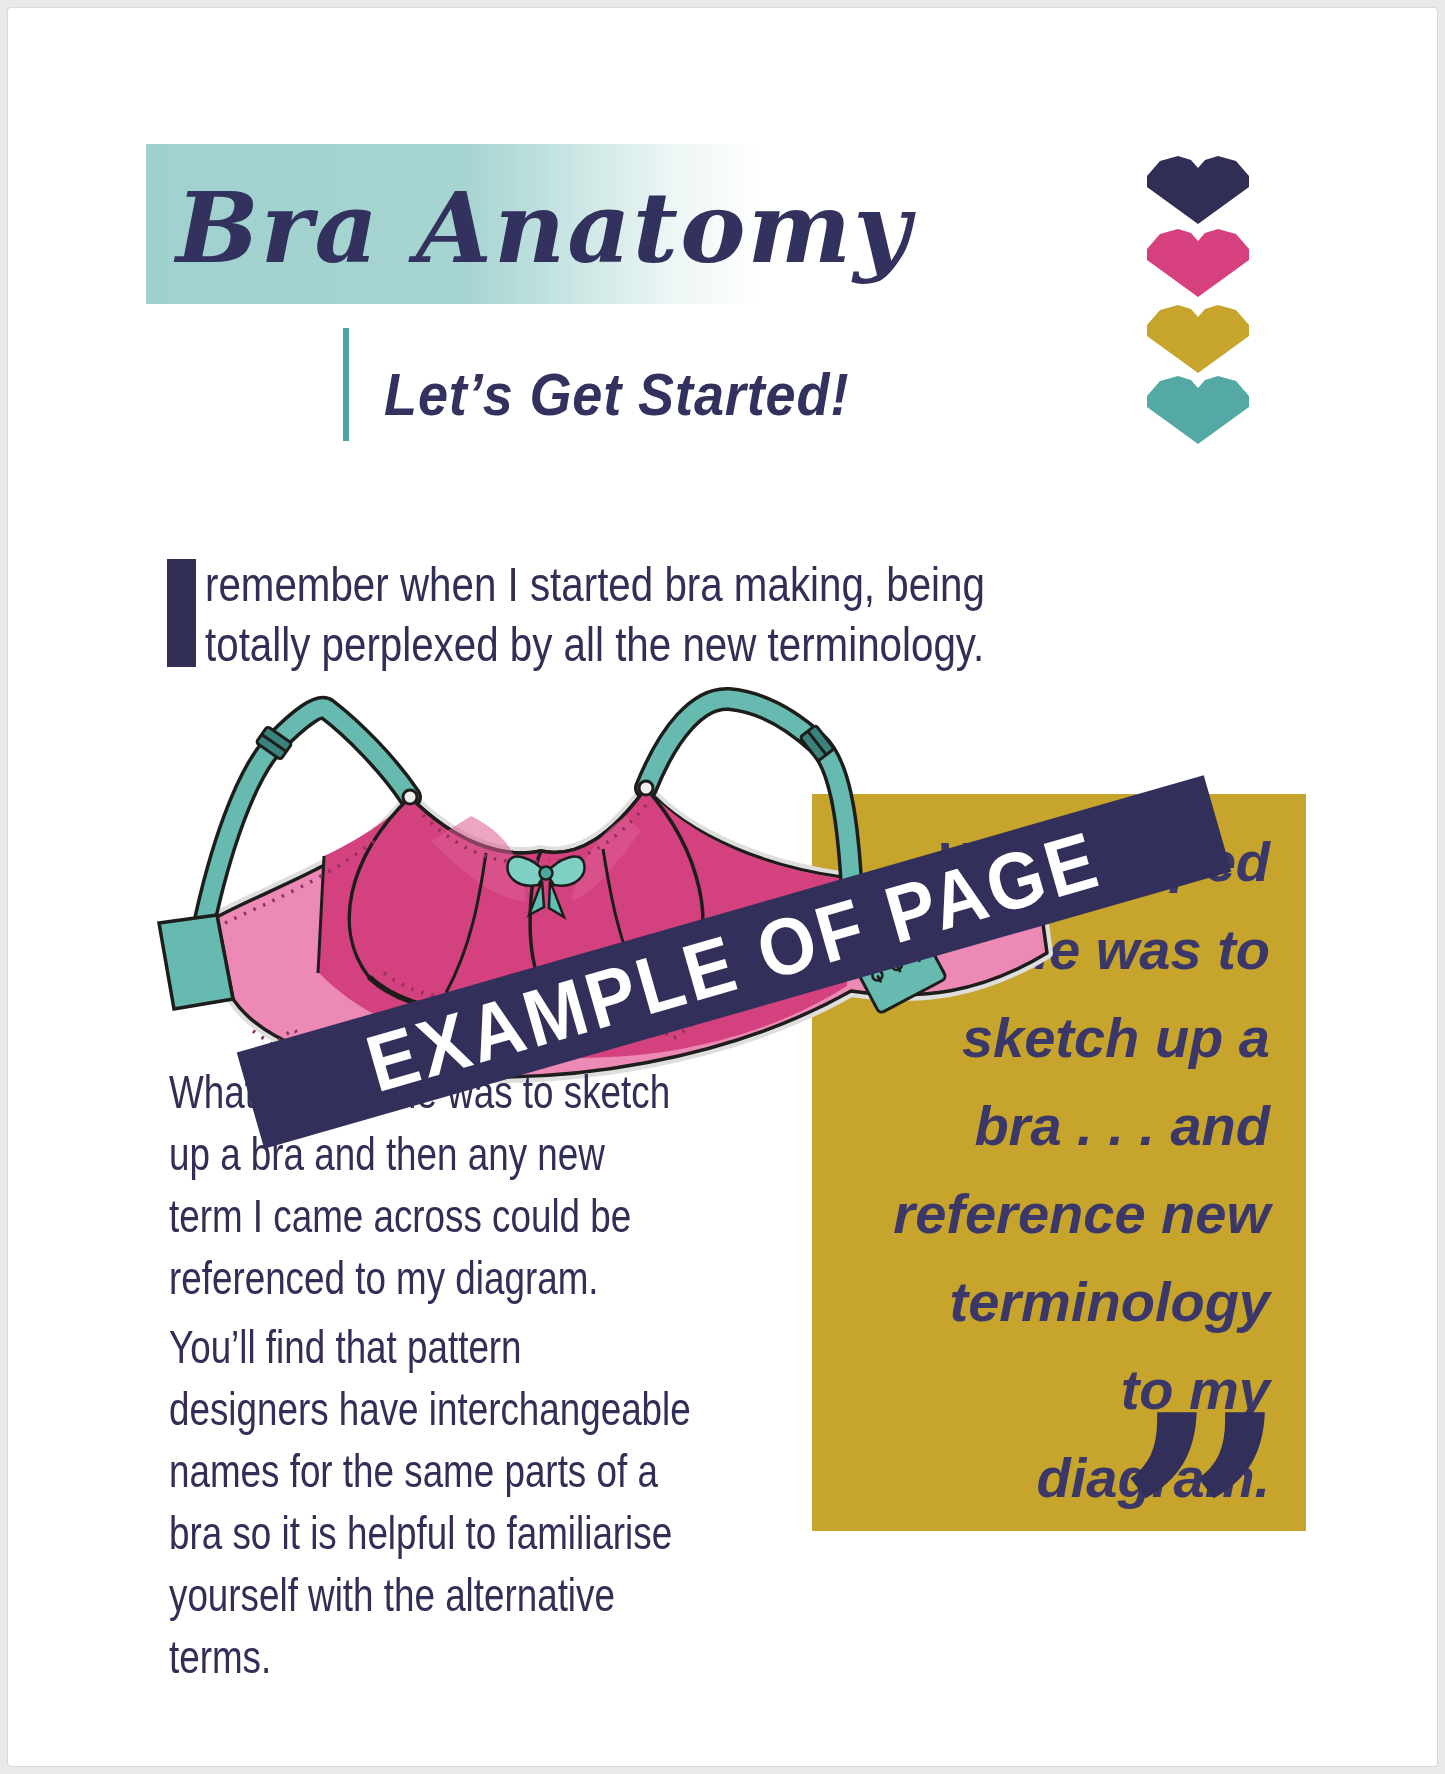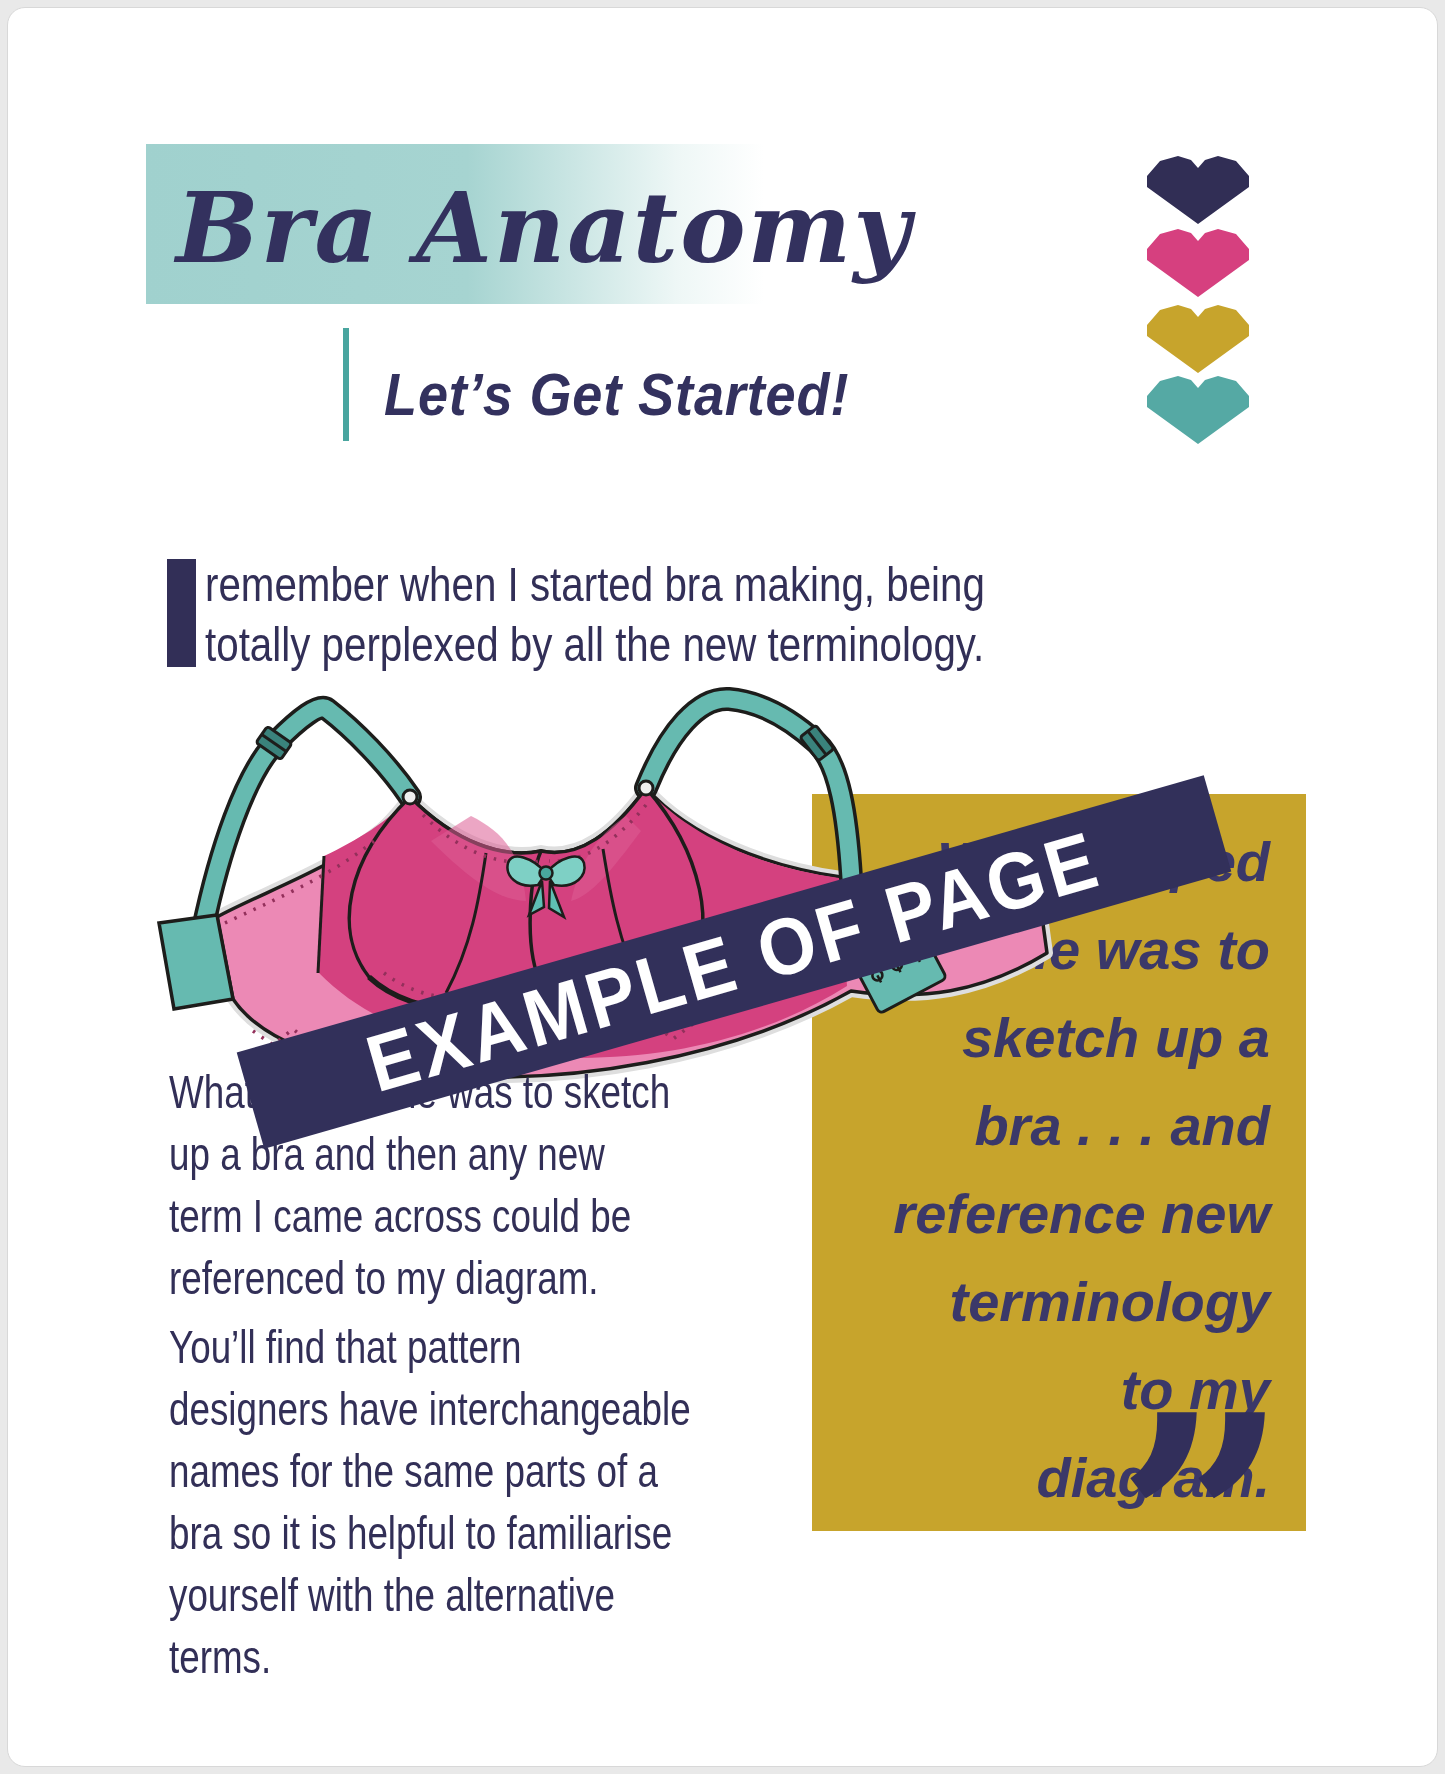--- a/index.html
+++ b/index.html
@@ -4,21 +4,21 @@
 <style>
   html,body{margin:0;padding:0;}
   body{
     width:1445px;height:1774px;position:relative;
     background:#e9e9e9;
     font-family:"Liberation Sans",sans-serif;
     overflow:hidden;
   }
   .page{
     position:absolute;inset:7px;
-    background:#ffffff;border:1px solid #d8d8d8;border-radius:18px;
+    background:#ffffff;border:1px solid #d8d8d8;border-radius:4px;
     overflow:hidden;
   }
   
   .header-band{
     position:absolute;left:138px;top:136px;width:618px;height:160px;
     background:linear-gradient(90deg,#a0d1ce 0%,#a6d4d1 52%,#eef7f6 86%,#ffffff 100%);
   }
   .header-title{
     position:absolute;left:30px;top:0;height:160px;line-height:168px;
     font-family:"DejaVu Serif",serif;font-style:italic;font-weight:bold;

